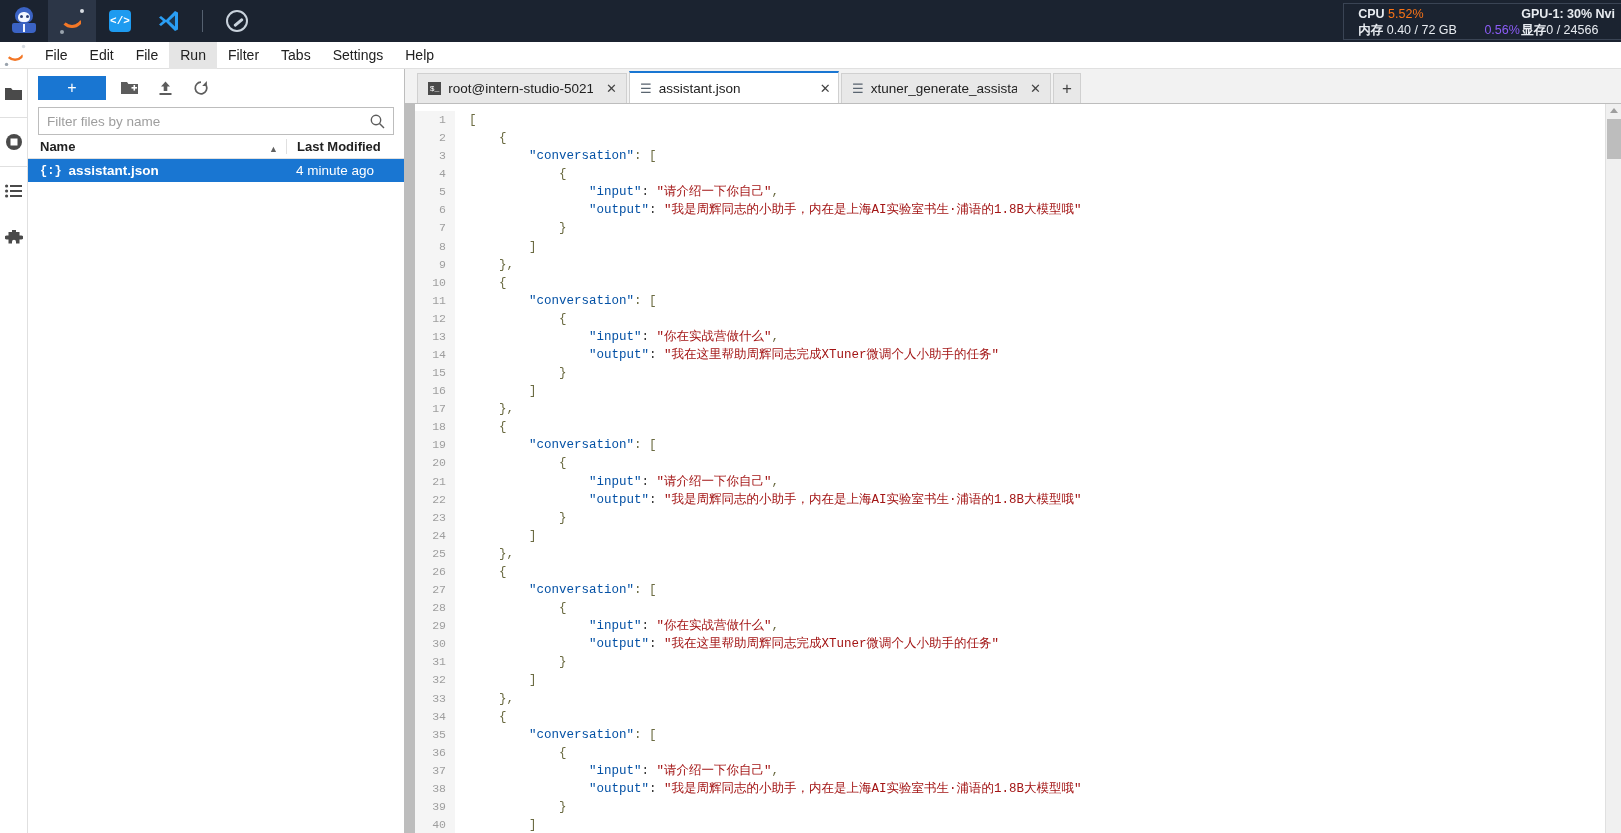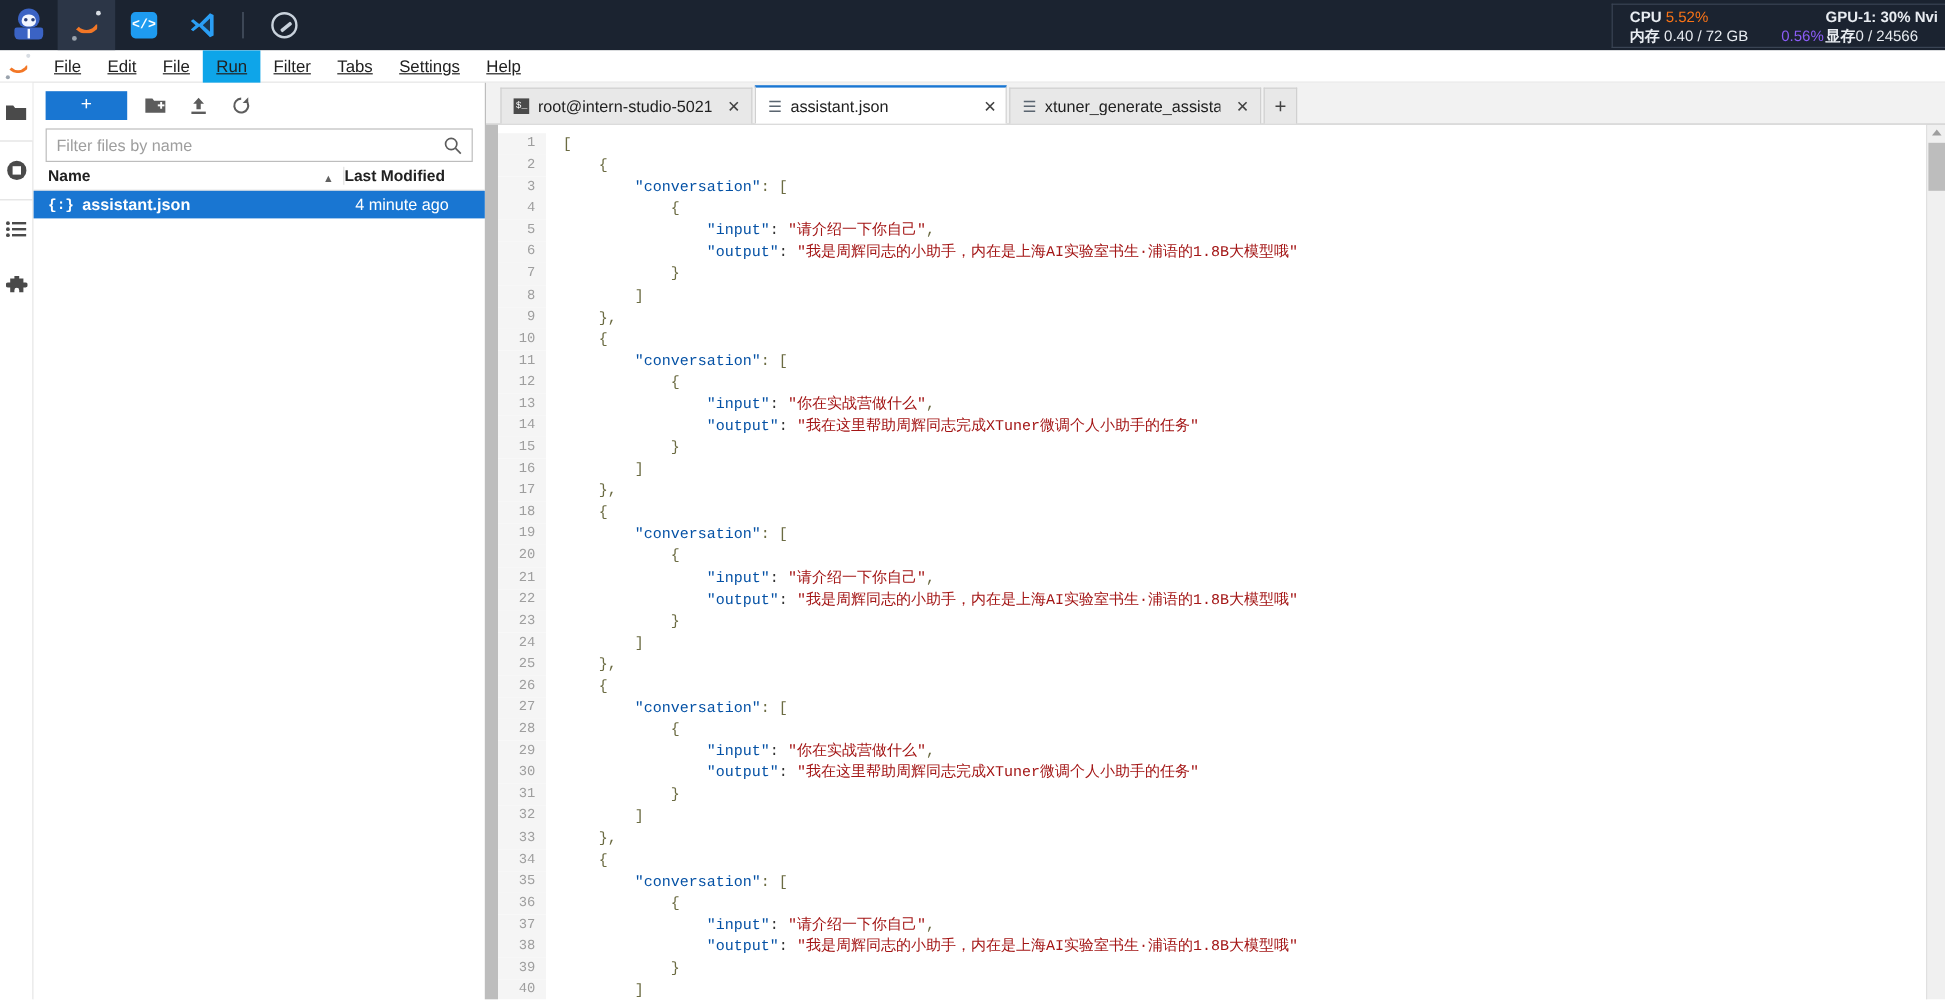--- a/index.html
+++ b/index.html
@@ -86,23 +86,23 @@
 
   
   .menubar {
     position: absolute; left: 0; top: 42px; width: 1621px; height: 27px;
     background: #fff; border-bottom: 1px solid #e0e0e0;
     display: flex; align-items: center;
   }
   .menubar .mlogo { width: 24px; height: 22px; margin: 0 6px 0 4px; position: relative; }
   .menu-item {
     padding: 4px 11px; font-size: 14px; color: #212121; height: 27px;
-    display: flex; align-items: center; cursor: default; text-decoration: underline;
-  }
-  .menu-item.hover { background: #0ea5e9; }
+    display: flex; align-items: center; cursor: default;
+  }
+  .menu-item.hover { background: #e5e5e5; }
 
   
   .activitybar {
     position: absolute; left: 0; top: 69px; width: 28px; height: 764px;
     background: #fff; border-right: 1px solid #e0e0e0;
   }
   .act-item {
     width: 27px; height: 48px; display: flex; align-items: center; justify-content: center;
     color: #616161;
   }
@@ -136,21 +136,21 @@
   .fp-breadcrumb {
     height: 28px; display: flex; align-items: center; padding: 0 12px; gap: 6px;
     font-size: 13.5px; color: #212121; border-bottom: 1px solid #e0e0e0;
   }
   .fp-header {
     height: 24px; display: flex; align-items: center; font-size: 13px; font-weight: bold;
     color: #212121; border-bottom: 1px solid #e0e0e0;
   }
   .fp-header .col-name { flex: 1; padding-left: 12px; display: flex; align-items: flex-end; gap: 4px; }
   .fp-header .sortarrow { margin-left: auto; margin-right: 8px; color: #616161; font-size: 9px; }
-  .fp-header .col-mod { width: 118px; border-left: 1px solid #e0e0e0; }
+  .fp-header .col-mod { width: 118px; border-left: 1px solid #e0e0e0; padding-left: 10px; }
   .fp-row {
     height: 23px; display: flex; align-items: center; font-size: 13.5px;
     background: #1976d2; color: #fff; cursor: pointer;
   }
   .fp-row .fname { flex: 1; padding-left: 12px; display: flex; align-items: center; gap: 7px; font-weight: bold;}
   .fp-row .fmod { width: 118px; padding-left: 10px; }
   .json-ico {
     font-family: "Liberation Mono", monospace; font-size: 12px; color: #fff; font-weight: bold;
   }
 

